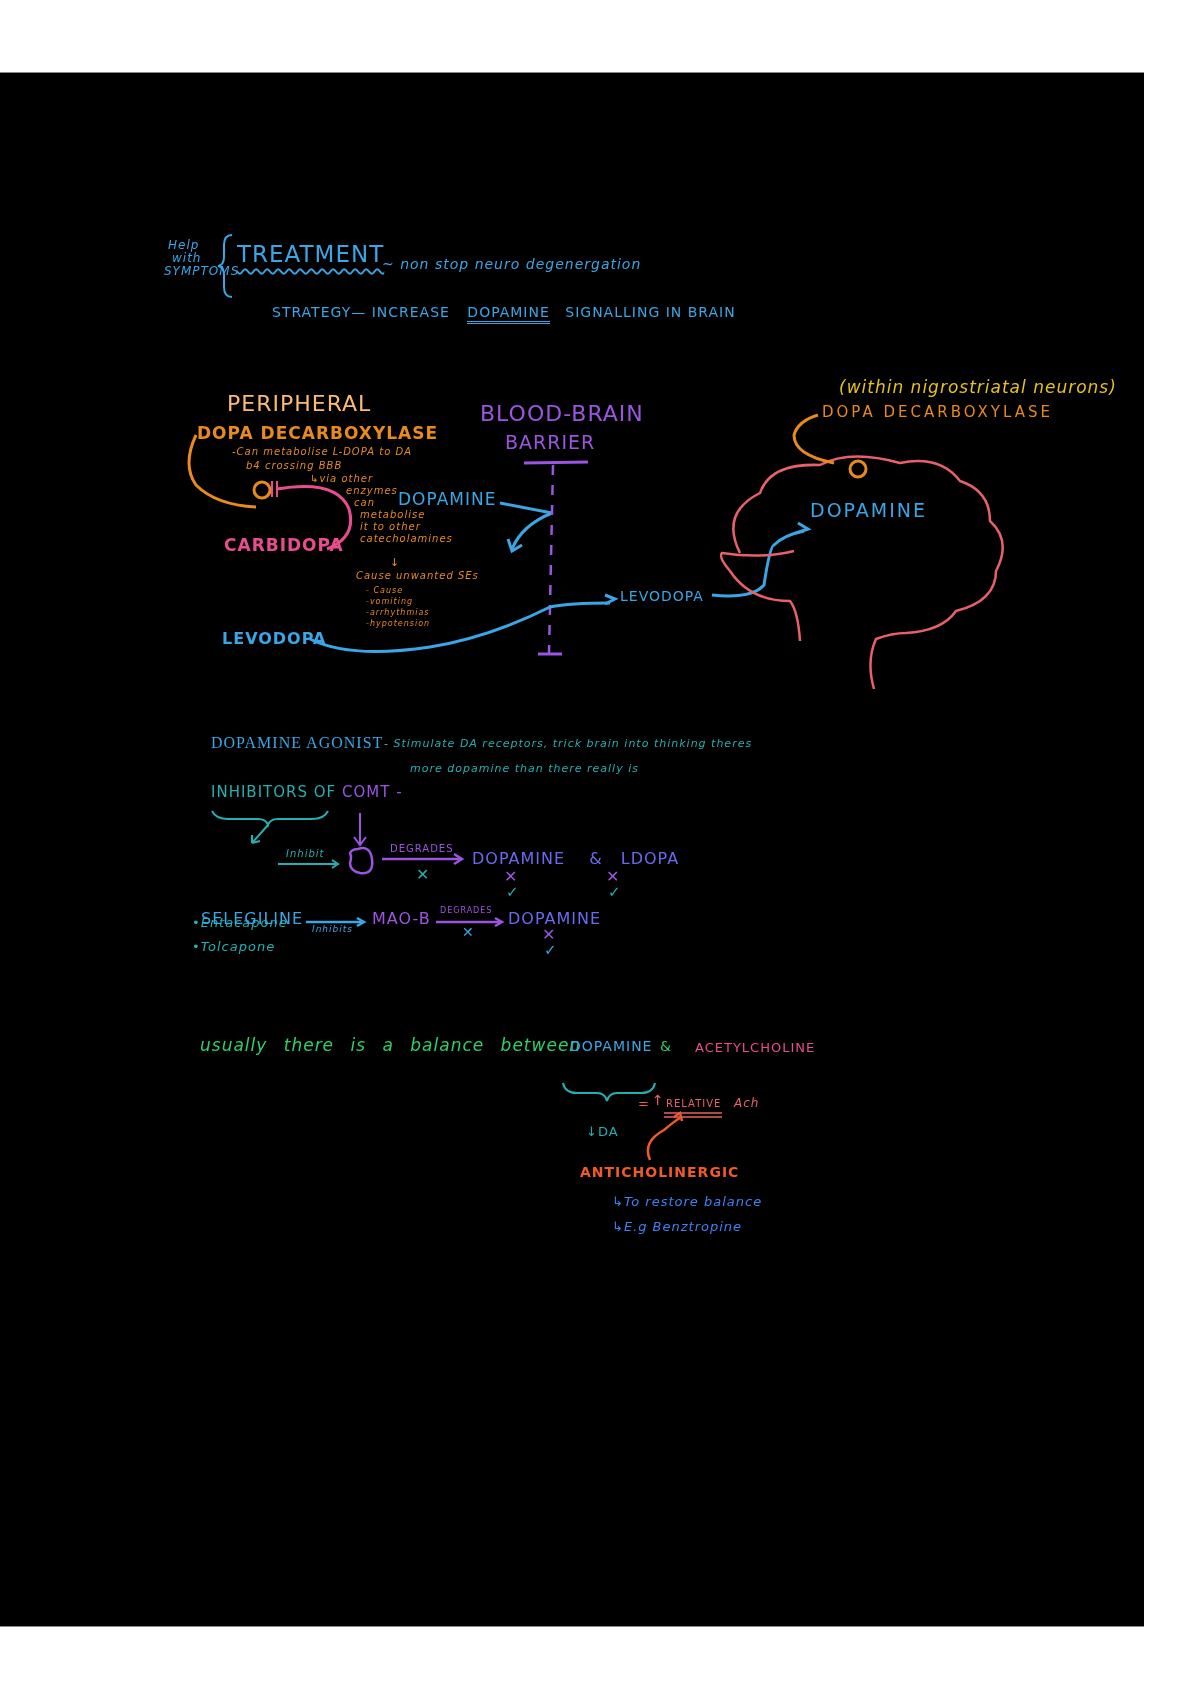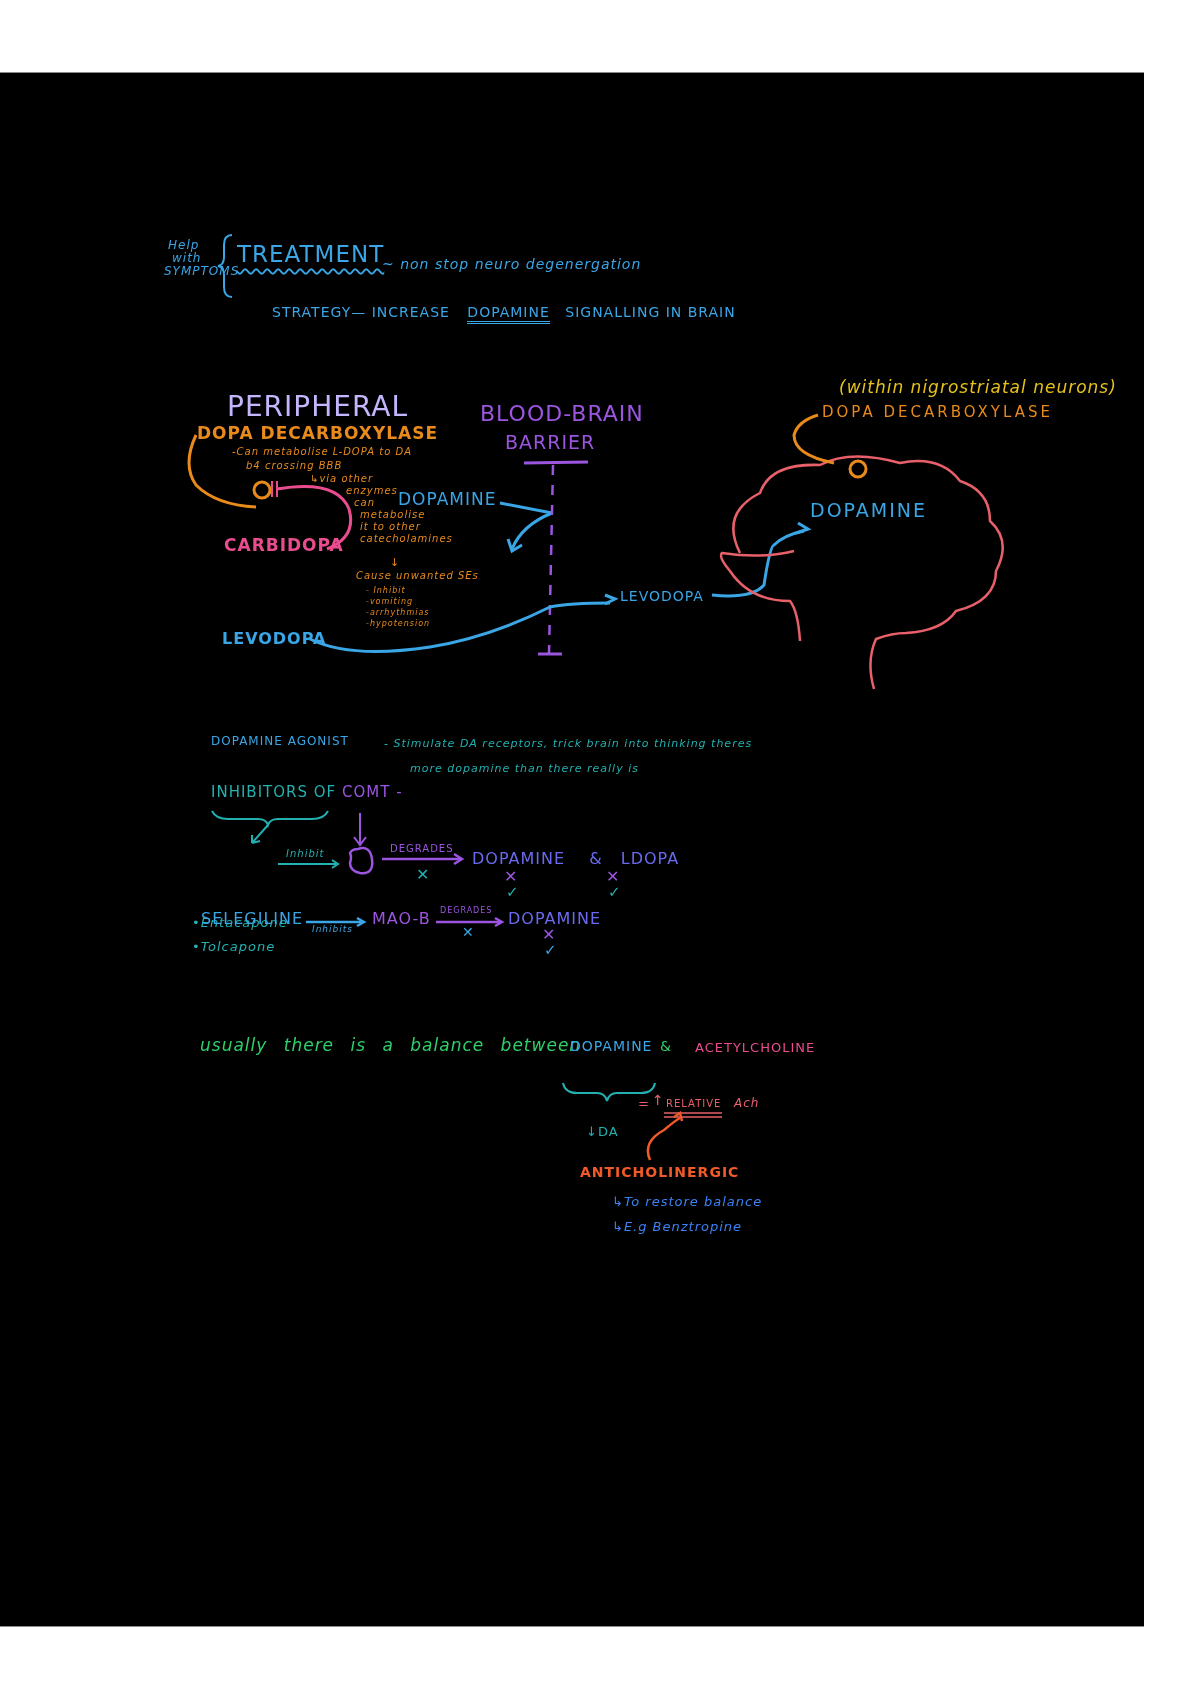--- a/index.html
+++ b/index.html
@@ -82,55 +82,55 @@
   </div>
   <div class="t caps wavy" style="left:237px;top:170px;font-size:23px;color:#3aa6e6;">TREATMENT</div>
   <div class="t hand" style="left:382px;top:184px;font-size:14px;color:#3aa6e6;">~ non stop neuro degenergation</div>
 
   <div class="t caps" style="left:272px;top:232px;font-size:14px;color:#3aa6e6;">
     <span>STRATEGY— INCREASE</span>
     <span class="dul" style="margin-left:12px">DOPAMINE</span>
     <span style="margin-left:10px">SIGNALLING IN BRAIN</span>
   </div>
 
-  <div class="t caps" style="left:227px;top:320px;font-size:28px;color:#c4b5fd;">PERIPHERAL</div>
+  <div class="t caps" style="left:227px;top:320px;font-size:22px;color:#fdba74;">PERIPHERAL</div>
   <div class="t caps" style="left:197px;top:352px;font-size:17px;color:#e88a1c;font-weight:bold;">DOPA DECARBOXYLASE</div>
   <div class="t hand" style="left:232px;top:372px;font-size:10px;color:#e88a1c;line-height:14px;">
     <div>-Can metabolise L-DOPA to DA</div>
     <div style="padding-left:14px">b4 crossing BBB</div>
   </div>
   <div class="t hand" style="left:310px;top:400px;font-size:10px;color:#e88a1c;line-height:12px;">
     <div>↳via other</div>
     <div style="padding-left:36px">enzymes</div>
     <div style="padding-left:44px">can</div>
     <div style="padding-left:50px">metabolise</div>
     <div style="padding-left:50px">it to other</div>
     <div style="padding-left:50px">catecholamines</div>
   </div>
   <div class="t" style="left:390px;top:484px;font-size:11px;color:#e88a1c;">↓</div>
   <div class="t hand" style="left:356px;top:498px;font-size:10px;color:#e88a1c;">Cause unwanted SEs</div>
   <div class="t hand" style="left:366px;top:512px;font-size:8px;color:#e88a1c;line-height:11px;">
-    <div>- Inhibit</div>
+    <div>- Cause</div>
     <div>-vomiting</div>
     <div>-arrhythmias</div>
     <div>-hypotension</div>
   </div>
   <div class="t caps" style="left:224px;top:464px;font-size:17px;color:#e94c8f;font-weight:bold;">CARBIDOPA</div>
   <div class="t caps" style="left:398px;top:418px;font-size:17px;color:#3aa6e6;">DOPAMINE</div>
   <div class="t caps" style="left:222px;top:558px;font-size:16px;color:#3aa6e6;font-weight:bold;">LEVODOPA</div>
 
   <div class="t caps" style="left:480px;top:330px;font-size:22px;color:#9b55e0;">BLOOD-BRAIN</div>
   <div class="t caps" style="left:505px;top:360px;font-size:19px;color:#9b55e0;">BARRIER</div>
   <div class="t caps" style="left:620px;top:516px;font-size:14px;color:#3aa6e6;">LEVODOPA</div>
 
   <div class="t hand" style="left:839px;top:306px;font-size:17px;color:#e6c21c;">(within nigrostriatal neurons)</div>
   <div class="t caps" style="left:822px;top:332px;font-size:15px;color:#e88a1c;letter-spacing:3px;">DOPA DECARBOXYLASE</div>
   <div class="t caps" style="left:810px;top:428px;font-size:19px;color:#3aa6e6;letter-spacing:2px;">DOPAMINE</div>
 
-  <div class="t caps" style="left:211px;top:662px;font-size:12px;color:#3aa6e6;">DOPAMINE AGONIST</div>
+  <div class="t caps" style="left:211px;top:662px;font-size:16px;color:#3aa6e6;font-family:Liberation Serif, serif;">DOPAMINE AGONIST</div>
   <div class="t hand" style="left:384px;top:665px;font-size:11px;color:#23b0b0;">- Stimulate DA receptors, trick brain into thinking theres</div>
   <div class="t hand" style="left:410px;top:690px;font-size:11px;color:#23b0b0;text-align:center;">more dopamine than there really is</div>
 
   <div class="t caps" style="left:211px;top:712px;font-size:15px;color:#23b0b0;">
     <span>INHIBITORS OF</span>
     <span style="color:#9b55e0">COMT</span>
     <span style="color:#9b55e0">-</span>
   </div>
   <div class="t hand" style="left:192px;top:838px;font-size:13px;color:#23b0b0;line-height:24px;">
     <div>•Entacapone</div>

